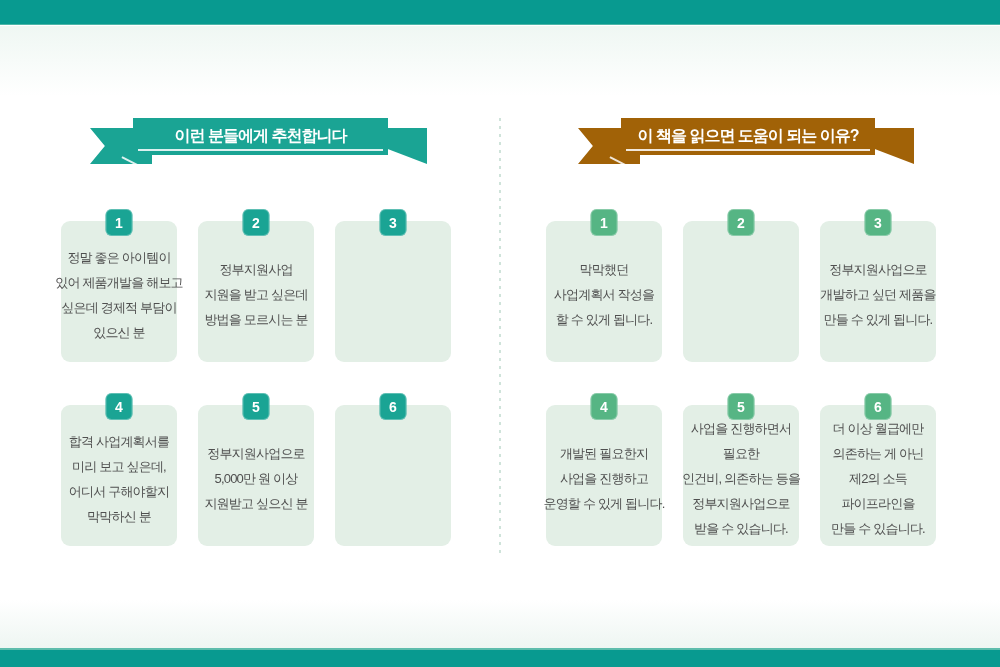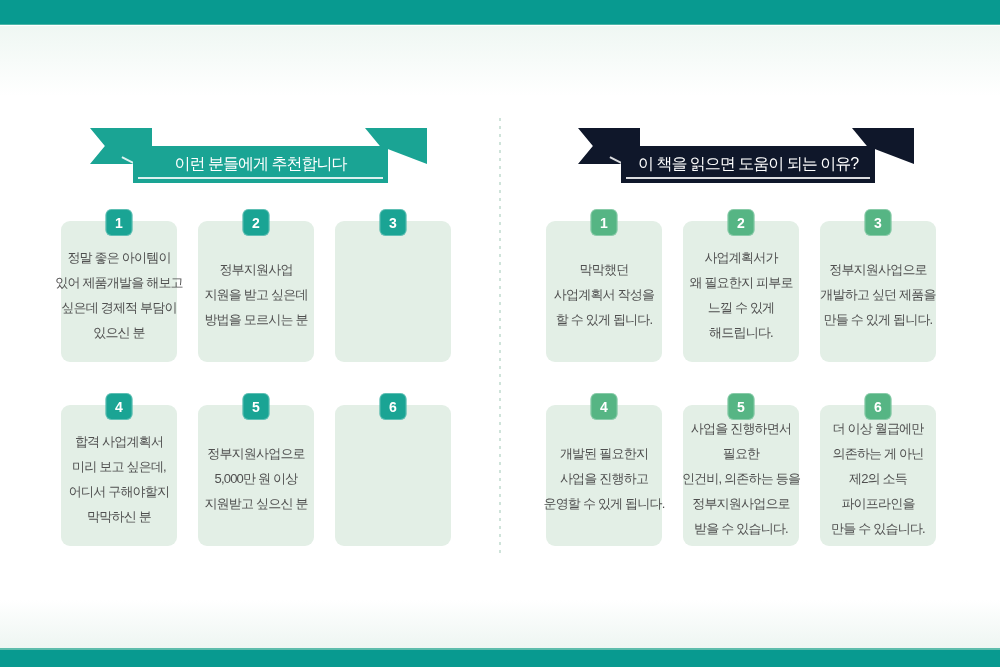--- a/index.html
+++ b/index.html
@@ -34,31 +34,31 @@
   
   .ribbon { position:absolute; height:50px; }
   .ribbon-left  { left:90px;  top:118px; width:337px; }
   .ribbon-right { left:578px; top:118px; width:336px; }
   .tail { position:absolute; top:10px; width:62px; height:36px; }
   .tail-l { left:0;  clip-path:polygon(0 0,100% 0,100% 100%,0 100%,24% 50%); }
   .tail-r { right:0; clip-path:polygon(0 0,100% 0,76% 50%,0 100%,0 0); transform:scaleX(-1); }
   .band {
     position:absolute; left:43px; right:39px; top:0; height:37px;
     display:flex; align-items:center; justify-content:center;
-    color:#ffffff; font-size:16px; font-weight:normal; letter-spacing:-1px;margin-top:28px;
+    color:#ffffff; font-size:16px; font-weight:bold; letter-spacing:-1px;
   }
   .band::after {
     content:""; position:absolute; left:5px; right:5px; bottom:4px; height:2px;
     background:rgba(255,255,255,.85);
   }
   .fold { position:absolute; width:17px; height:2px; background:rgba(255,255,255,.85); top:42px; }
   .fold-l { left:31px;  transform:rotate(27deg); }
   .fold-r { right:31px; transform:rotate(-27deg); }
   .ribbon-left  .tail, .ribbon-left  .band { background:#1aa494; }
-  .ribbon-right .tail, .ribbon-right .band { background:#0f172a; }
+  .ribbon-right .tail, .ribbon-right .band { background:#a16207; }
   
   .cards {
     position:absolute; top:221px;
     display:grid; grid-template-columns:repeat(3,116px); gap:43px 21px;
   }
   .cards-left  { left:61px; }
   .cards-right { left:546px; }
   .card {
     position:relative; width:116px; height:141px;
     background:#e3efe6; border-radius:9px;
@@ -111,21 +111,21 @@
       <div class="badge">2</div>
       <div class="card-text">정부지원사업
 지원을 받고 싶은데
 방법을 모르시는 분</div>
     </div>
     <div class="card">
       <div class="badge">3</div>
     </div>
     <div class="card">
       <div class="badge">4</div>
-      <div class="card-text">합격 사업계획서
+      <div class="card-text">합격 사업계획서를
 미리 보고 싶은데,
 어디서 구해야할지
 막막하신 분</div>
     </div>
     <div class="card">
       <div class="badge">5</div>
       <div class="card-text">정부지원사업으로
 5,000만 원 이상
 지원받고 싶으신 분</div>
     </div>
@@ -144,23 +144,20 @@
 
   <div class="cards cards-right">
     <div class="card">
       <div class="badge">1</div>
       <div class="card-text">막막했던
 사업계획서 작성을
 할 수 있게 됩니다.</div>
     </div>
     <div class="card">
       <div class="badge">2</div>
-      <div class="card-text">사업계획서가
-왜 필요한지 피부로
-느낄 수 있게 해드립니다.</div>
     </div>
     <div class="card">
       <div class="badge">3</div>
       <div class="card-text">정부지원사업으로
 개발하고 싶던 제품을
 만들 수 있게 됩니다.</div>
     </div>
     <div class="card">
       <div class="badge">4</div>
       <div class="card-text">개발된 필요한지

